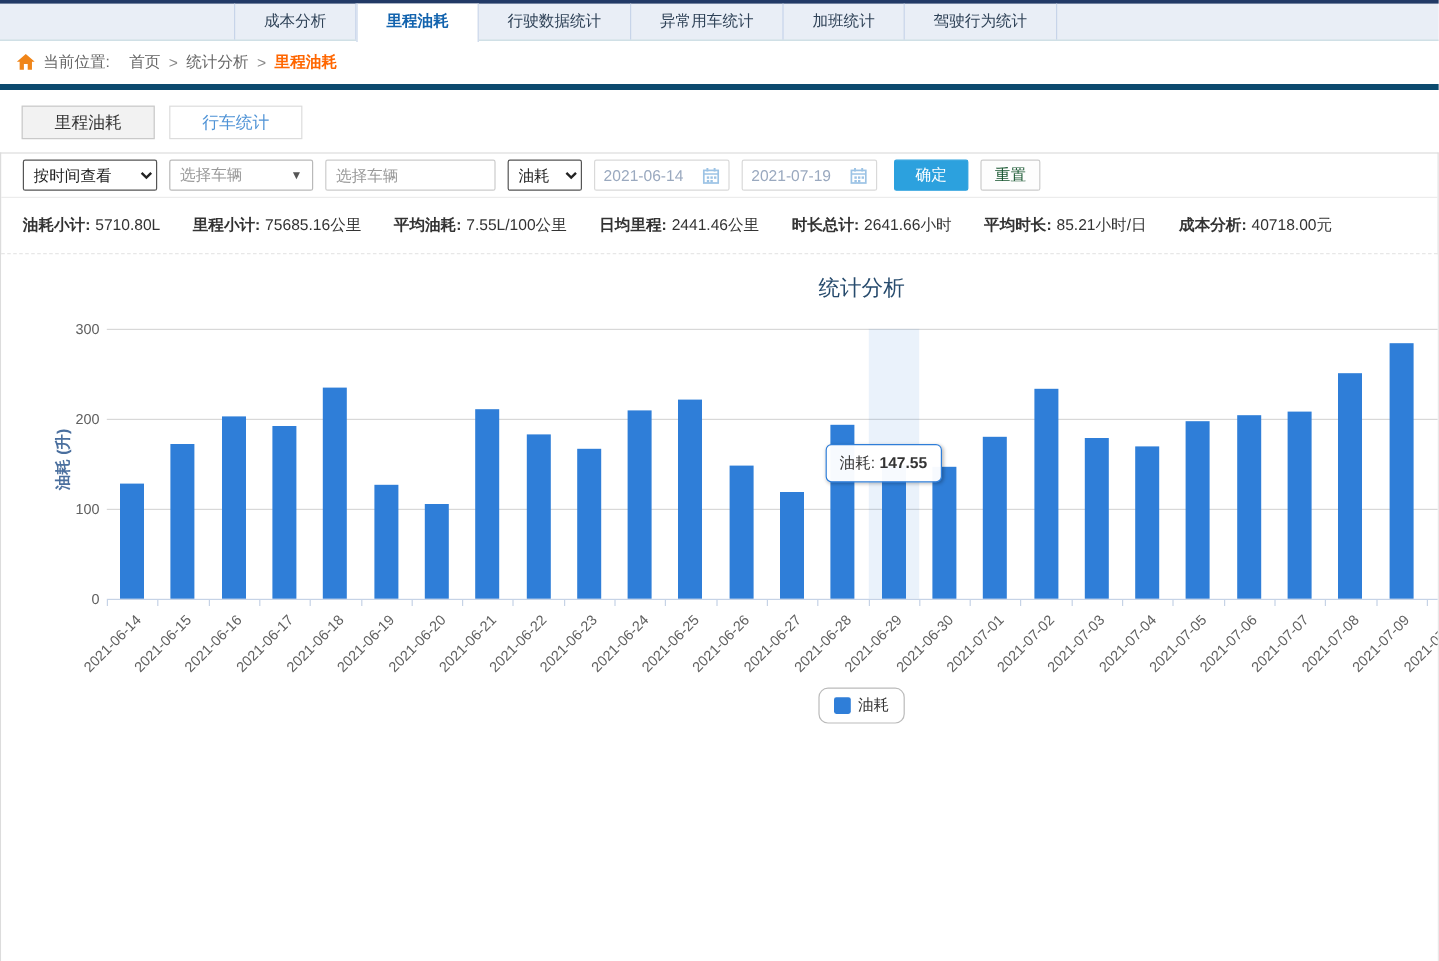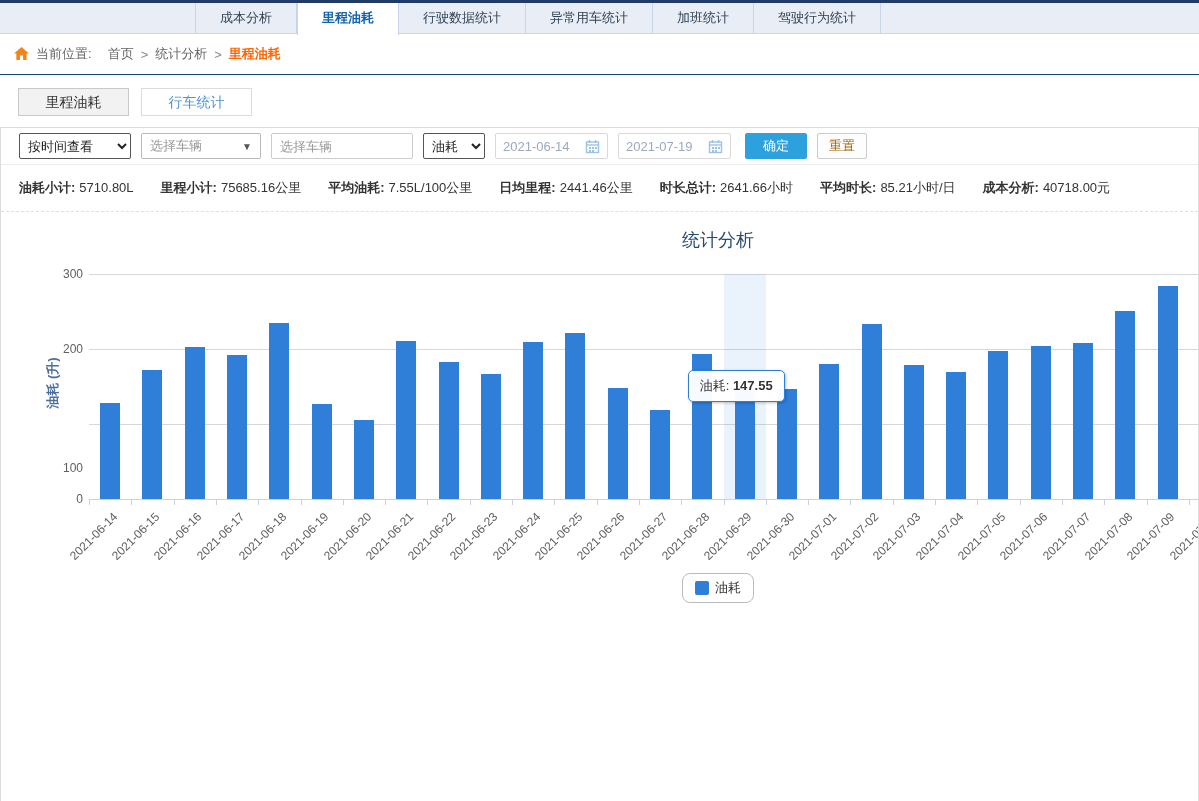--- a/index.html
+++ b/index.html
@@ -6,21 +6,21 @@
   html,body { width:1199px; height:801px; background:#fff; overflow:hidden; }
   body { font-family:"Liberation Sans", sans-serif; font-size:13px; color:#333; }
 
   
   .navbar { height:34px; background:#e9eef6; border-top:3px solid #223a66; border-bottom:1px solid #c9dbe2; display:flex; padding-left:195px; }
   .tab { padding:0 24px; line-height:30px; color:#2f4257; border-right:1px solid #c7d4e9; cursor:pointer; }
   .tab:first-child { border-left:1px solid #c7d4e9; }
   .tab.active { background:#fff; color:#1263ae; font-weight:bold; margin-bottom:-2px; height:32px; position:relative; z-index:2; border-left:1px solid #c7d4e9; }
 
   
-  .crumbbar { height:41px; display:flex; align-items:center; padding-left:14px; border-bottom:1px solid #0c4a6e; color:#666; }
+  .crumbbar { height:41px; display:flex; align-items:center; padding-left:14px; border-bottom:5px solid #0c4a6e; color:#666; }
   .crumbbar .sep { margin:0 7px; color:#888; }
   .crumb-current { color:#ff6600; font-weight:bold; }
   .home-ico { margin-right:7px; display:inline-flex; }
 
   
   .subnav { padding:13px 0 11px 18px; display:flex; gap:12px; }
   .subbtn { width:111px; height:28px; text-align:center; line-height:26px; cursor:pointer; font-size:14px; }
   .subbtn.on  { background:#f2f2f2; border:1px solid #c9c9c9; color:#333; }
   .subbtn.off { background:#fff; border:1px solid #dcdcdc; color:#4f93d6; }
 
@@ -28,21 +28,21 @@
   .panel { border:1px solid #dcdcdc; border-bottom:none; height:674px; }
   .filter-row { height:37px; border-bottom:1px solid #ececec; display:flex; align-items:center; padding-left:18px; gap:10px; }
   select.dark { height:26px; border:1px solid #555; border-radius:2px; background:#fff; font-size:13px; padding:0 4px; font-family:inherit; color:#222; }
   .sel-time { width:112px; } .sel-metric { width:62px; }
   .fake-select { width:120px; height:26px; border:1px solid #b9b9b9; border-radius:2px; display:flex; align-items:center; justify-content:space-between; padding:0 8px; color:#999; background:#fff; cursor:pointer; }
   .fake-select .arr { color:#555; font-size:10px; }
   .txt-input { width:142px; height:26px; border:1px solid #ccc; border-radius:2px; padding:0 8px; font-size:13px; font-family:inherit; color:#333; }
   .txt-input::placeholder { color:#9a9a9a; }
   .datebox { width:113px; height:26px; border:1px solid #d9d9d9; border-radius:2px; display:flex; align-items:center; justify-content:space-between; padding:0 7px; color:#9aa9bf; background:#fff; cursor:pointer; }
   .btn-confirm { width:62px; height:26px; background:#2ca1de; border:1px solid #2ca1de; color:#fff; border-radius:2px; font-size:13px; cursor:pointer; font-family:inherit; margin-left:4px; }
-  .btn-reset { width:50px; height:26px; background:#fdfdfd; border:1px solid #ccc; color:#a16207; border-radius:2px; font-size:13px; cursor:pointer; font-family:inherit; }
+  .btn-reset { width:50px; height:26px; background:#fdfdfd; border:1px solid #ccc; color:#14532d; border-radius:2px; font-size:13px; cursor:pointer; font-family:inherit; }
 
   .summary-row { height:47px; display:flex; align-items:center; padding-left:18px; gap:27px; border-bottom:1px dashed #e0e0e0; white-space:nowrap; }
   .sum-item b { margin-right:4px; }
 
   
   .chart-section { position:relative; height:589px; overflow:hidden; background:#fff; }
   .chart-title { position:absolute; top:16px; left:717px; transform:translateX(-50%); font-size:18px; color:#274b6d; white-space:nowrap; }
   .chart-subtitle { position:absolute; top:40px; left:717px; transform:translateX(-50%); font-size:13px; color:#4a77a9; white-space:nowrap; }
   .plot-layer { position:absolute; top:0; left:0; width:1240px; height:589px; }
   .gridline { position:absolute; height:1px; background:#d8d8d8; }
@@ -149,21 +149,21 @@
       <span class="sum-item"><b>平均时长:</b><span>85.21小时/日</span></span>
       <span class="sum-item"><b>成本分析:</b><span>40718.00元</span></span>
     </div>
 
   <div class="chart-section">
     <div class="chart-title">统计分析</div>
     <div class="ytitle">油耗 (升)</div>
     <div class="plot-layer" id="plot-layer">
         <div class="ytick-label" style="left: 36px; top: 280px;">0</div>
         <div class="gridline" style="left: 88px; top: 212px; width: 1142.1px;"></div>
-        <div class="ytick-label" style="left: 36px; top: 205px; margin-top: 44px;">100</div>
+        <div class="ytick-label" style="left: 36px; top: 205px;">100</div>
         <div class="gridline" style="left: 88px; top: 137px; width: 1142.1px;"></div>
         <div class="ytick-label" style="left: 36px; top: 130px;">200</div>
         <div class="gridline" style="left: 88px; top: 62px; width: 1142.1px;"></div>
         <div class="ytick-label" style="left: 36px; top: 55px;">300</div>
         <div class="hover-band" style="left: 722.5px; top: 62px; width: 42.3px; height: 225px;"></div>
         <div class="bar" title="油耗: 128" style="left: 99.15px; top: 191px; width: 20px; height: 96px; background: rgb(47, 126, 216);"></div>
         <div class="xlabel" style="right: 1126.85px; top: 296px;">2021-06-14</div>
         <div class="bar" title="油耗: 172" style="left: 141.45px; top: 158px; width: 20px; height: 129px; background: rgb(47, 126, 216);"></div>
         <div class="xlabel" style="right: 1084.55px; top: 296px;">2021-06-15</div>
         <div class="bar" title="油耗: 203" style="left: 183.75px; top: 134.75px; width: 20px; height: 152.25px; background: rgb(47, 126, 216);"></div>

